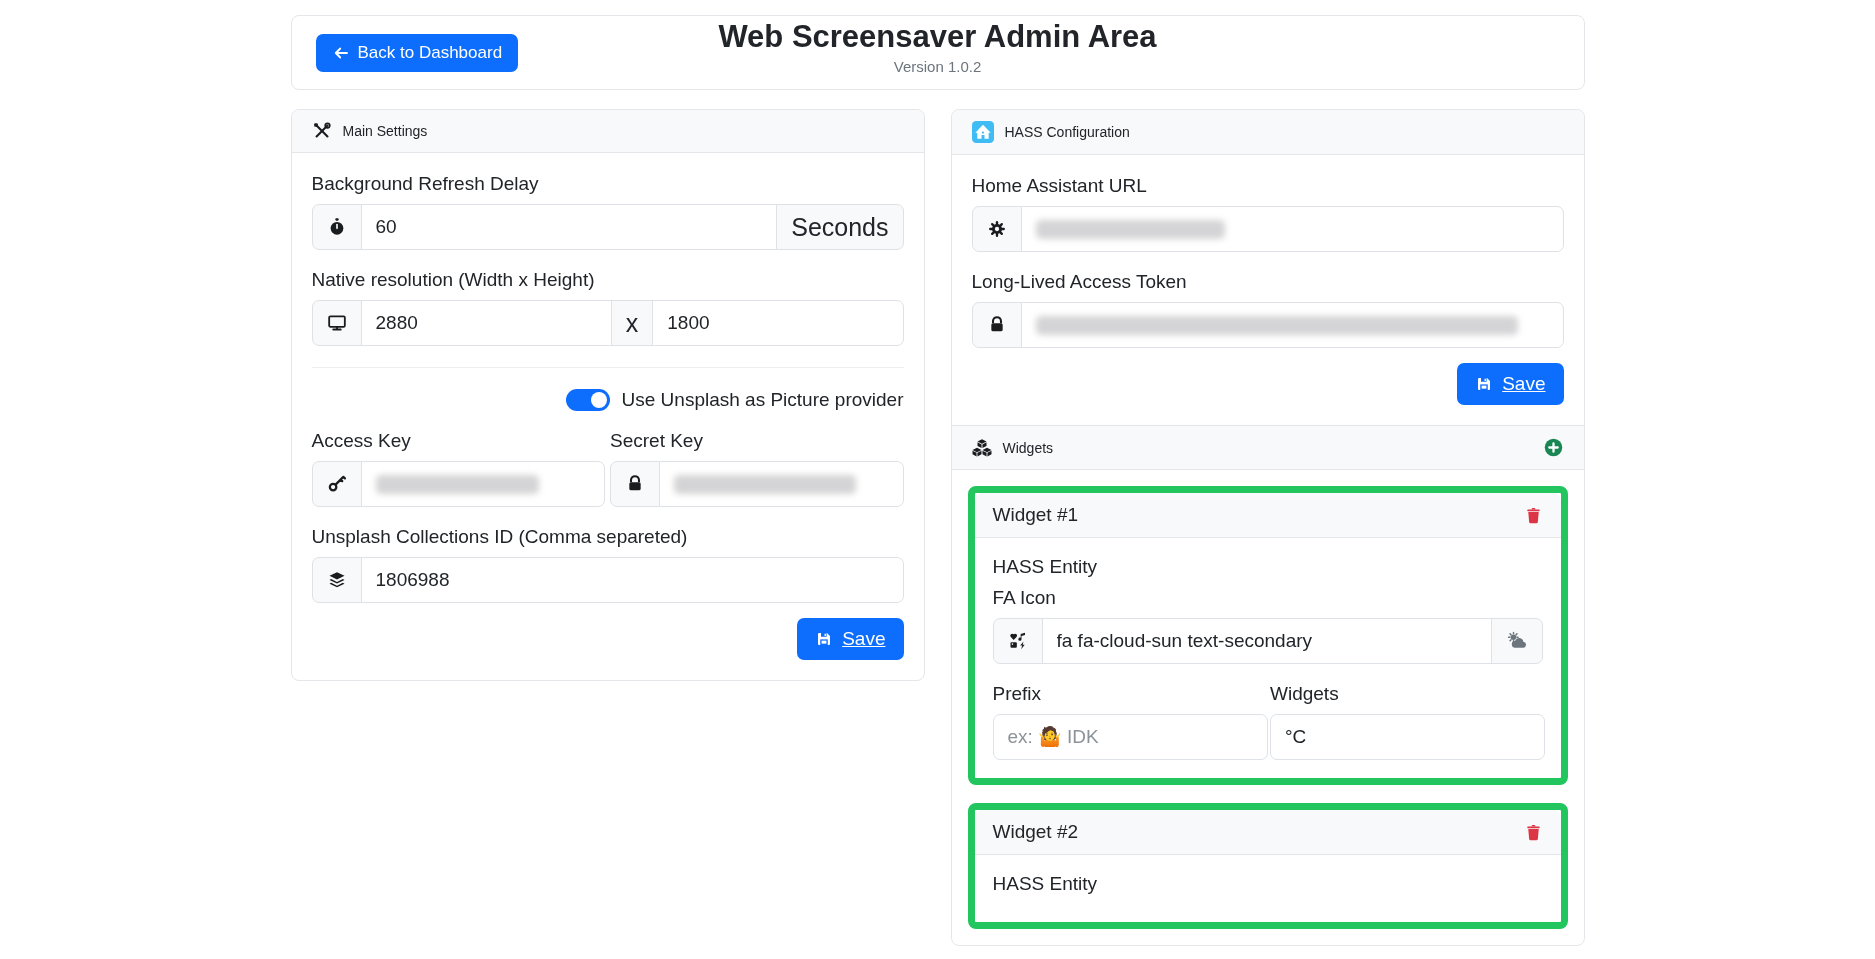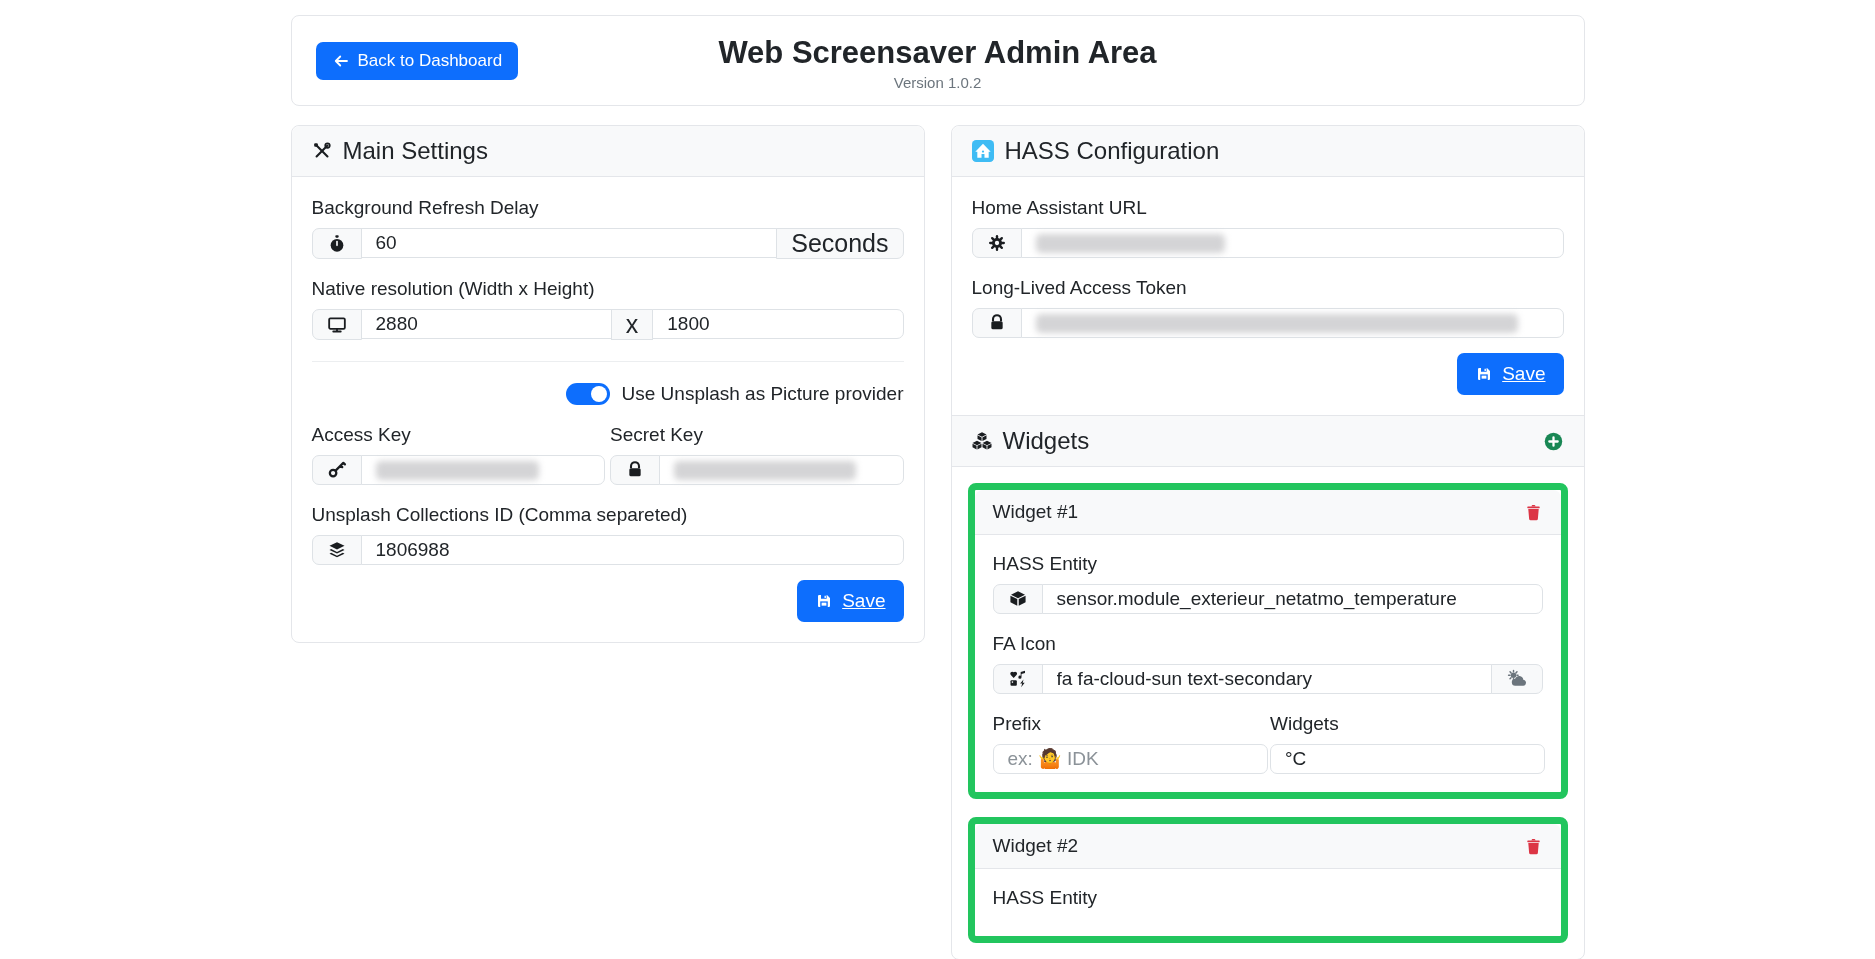--- a/index.html
+++ b/index.html
@@ -10,27 +10,27 @@
     font-family:"Liberation Sans", "DejaVu Sans", sans-serif;
     font-size:19px;
   }
   .container { width:1294px; margin:0 auto; padding-top:15px; }
 
   
   .card { background:#fff; border:1px solid #e4e6ea; border-radius:8px; }
   .card-header {
     background:#f8f9fa; border-bottom:1px solid #e4e6ea;
     padding:11px 20px; display:flex; align-items:center; gap:11px;
-    border-radius:8px 8px 0 0; font-size:24px;
+    border-radius:8px 8px 0 0; font-size:14px;
   }
   .card-header.mid { border-top:1px solid #e4e6ea; border-radius:0; }
   .card-body { padding:20px; }
 
   
-  .header-card { position:relative; padding:16px 24px 14px; text-align:center; }
+  .header-card { position:relative; padding:0 24px 14px; text-align:center; }
   .btn-back {
     position:absolute; left:24px; top:50%; transform:translateY(-50%);
     background:#0d6efd; color:#fff; border:none; border-radius:7px;
     padding:9px 16px; font-size:17px; display:inline-flex; align-items:center; gap:8px;
     cursor:pointer; font-family:inherit;
   }
   .page-title { font-size:31px; font-weight:700; line-height:1.2; margin:2px 0 3px;text-align:center; }
   .page-version { font-size:15px; color:#6c757d; }
 
   .columns { display:flex; gap:26px; margin-top:19px; align-items:flex-start; }
@@ -40,21 +40,21 @@
   .form-label { display:block; margin-bottom:9px; font-size:19px; }
   .mb { margin-bottom:19px; }
   .input-group { display:flex; width:100%; align-items:stretch; }
   .igt {
     background:#f8f9fa; border:1px solid #dee2e6; padding:0 14px;
     display:flex; align-items:center; justify-content:center; font-size:25px; color:#212529;
     white-space:nowrap;
   }
   .form-control {
     flex:1 1 auto; min-width:0; border:1px solid #dee2e6; background:#fff;
-    padding:9px 14px; font-size:19px; height:30px; color:#212529;
+    padding:9px 14px; font-size:19px; height:46px; color:#212529;
     font-family:inherit; outline:none;
   }
   .form-control::placeholder { color:#8b9298; }
   .input-group > * { border-radius:0; }
   .input-group > :not(:first-child) { margin-left:-1px; }
   .input-group > :first-child { border-radius:7px 0 0 7px; }
   .input-group > :last-child { border-radius:0 7px 7px 0; }
   .standalone { border-radius:7px; display:flex; align-items:center; }
 
   .redacted-input { display:flex; align-items:center; }
@@ -333,30 +333,20 @@
                   <svg width="19" height="19" viewBox="0 0 24 24" fill="#dc3545">
                     <path d="M5.4 7.6h13.2l-1.1 12.5a1.9 1.9 0 0 1-1.9 1.7H8.4a1.9 1.9 0 0 1-1.9-1.7z"></path>
                     <rect x="4.2" y="4.4" width="15.6" height="2.2" rx="0.6"></rect>
                     <path d="M9.4 4.4c0-1 .8-1.9 1.9-1.9h1.4c1 0 1.9.9 1.9 1.9z"></path>
                   </svg>
                 </span>
               </button>
             </div>
             <div class="widget-body">
               <label class="form-label">HASS Entity</label>
-              <div class="input-group mb">
-                <span class="igt">
-                  <svg width="20" height="20" viewBox="0 0 24 24" fill="#1a1d20">
-                    <path d="M12 2.6 20.4 6.8 12 11 3.6 6.8z"></path>
-                    <path d="M2.9 8v8l8.2 4.1v-8z"></path>
-                    <path d="M21.1 8v8l-8.2 4.1v-8z"></path>
-                  </svg>
-                </span>
-                <input class="form-control" value="sensor.module_exterieur_netatmo_temperature" style="">
-              </div>
 
               <label class="form-label">FA Icon</label>
               <div class="input-group mb">
                 <span class="igt">
                   <svg width="20" height="20" viewBox="0 0 24 24" fill="#1a1d20">
                     <path d="M6.8 3.9c-.9-1-2.5-1-3.4 0-.9.9-.9 2.4 0 3.3l3.4 3.5 3.4-3.5c.9-.9.9-2.4 0-3.3-.9-1-2.5-1-3.4 0z"></path>
                     <path d="M20.4 2.2l-5.2 1.4v4.6a1.9 1.9 0 1 0 1 1.7V6l4.2-1.1z"></path>
                     <rect x="3" y="13.6" width="7.6" height="6.6" rx="1.2"></rect>
                     <circle cx="5.3" cy="15.7" r="1" fill="#f8f9fa"></circle>
                     <path d="M18.6 12.6 14.6 17.4h2.4l-1.2 4.4 4.2-5.4h-2.4z"></path>

